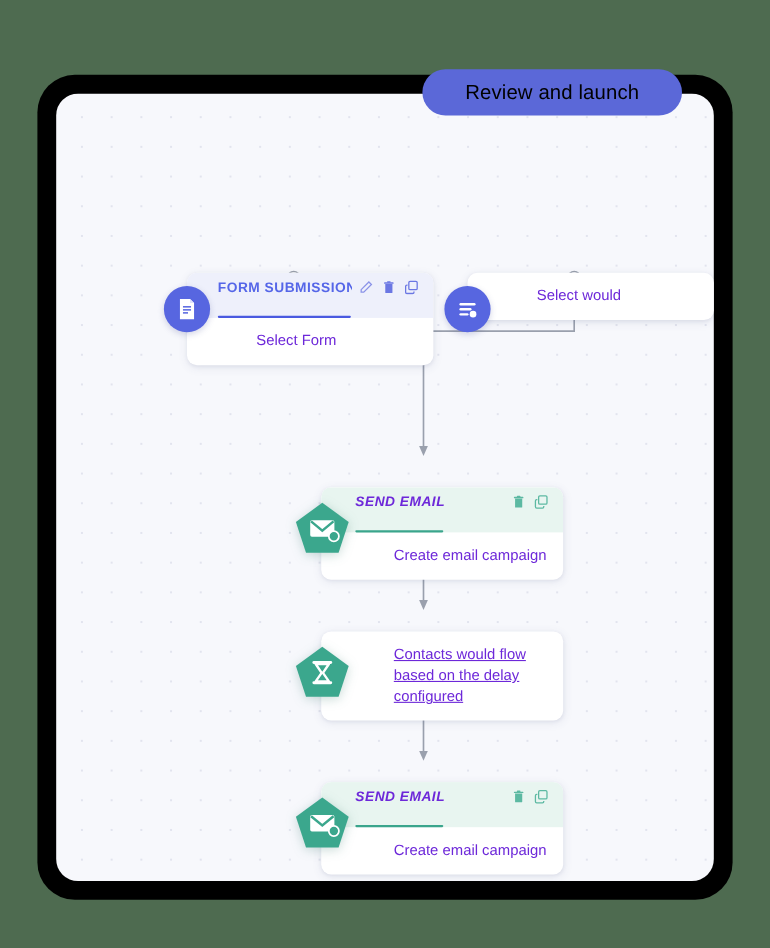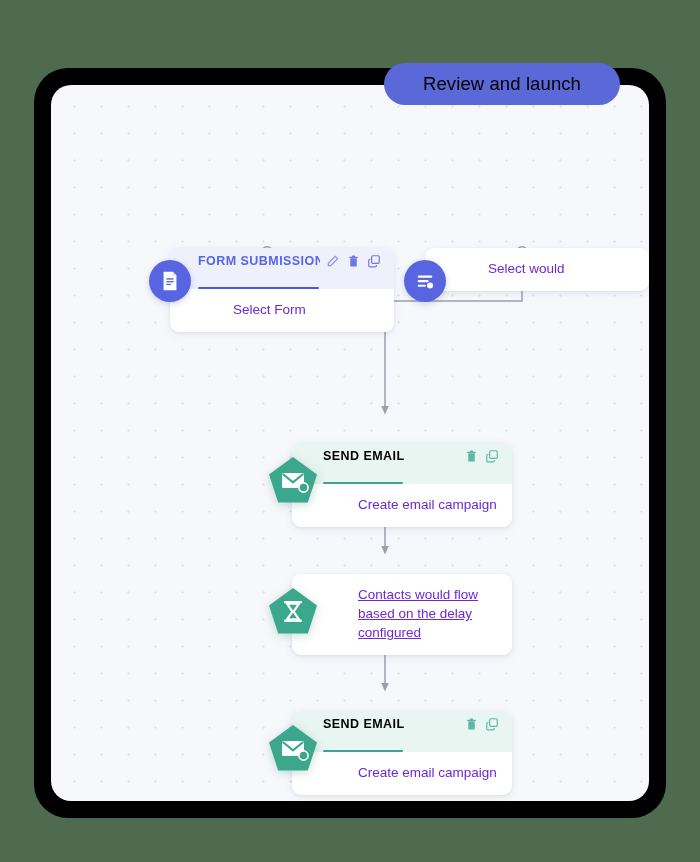--- a/index.html
+++ b/index.html
@@ -134,21 +134,21 @@
     background: #5766e0;
     display: flex;
     align-items: center;
     justify-content: center;
     box-shadow: 0 2px 6px rgba(60,70,140,.22);
     z-index: 20;
   }
 
   
   .action .card-head { background: #e8f5f0; }
-  .action .card-title { color: #000000; }
+  .action .card-title { color: #6d28d9; font-style: italic; }
   .action .title-rule { background: #3aa58c; }
 
   .badge-penta {
     position: absolute;
     width: 50px; height: 48px;
     z-index: 20;
     filter: drop-shadow(0 2px 5px rgba(40,110,95,.25));
   }
 
   #wf-card-form   { left: 119px; top: 163px; width: 224px; }

